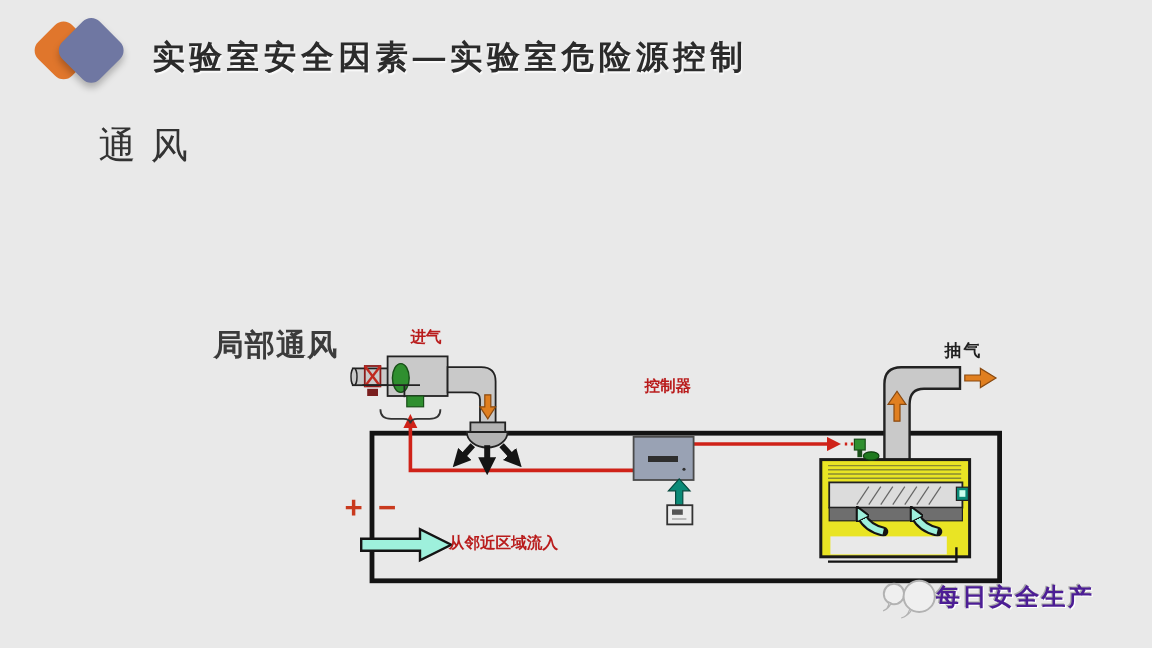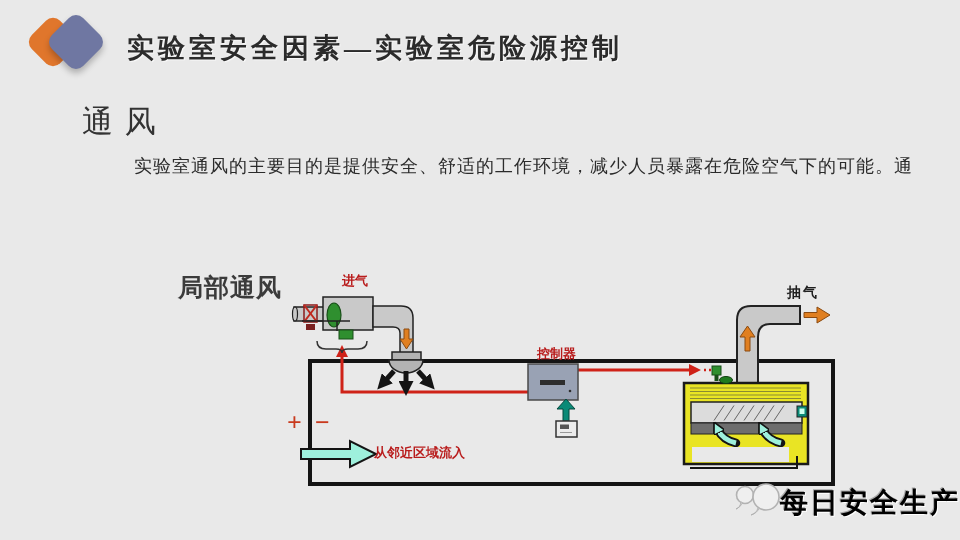--- a/index.html
+++ b/index.html
@@ -1,18 +1,18 @@
 <!DOCTYPE html>
 <html><head>
 <meta charset="utf-8">
 <style>
   html,body { margin:0; padding:0; background:#e9e9e9; }
   .slide {
     position:relative; width:960px; height:540px; background:#e9e9e9;
-    overflow:hidden; font-family:Liberation Serif, serif; color:#2d2d2d;text-align:right;
+    overflow:hidden; font-family:Liberation Sans, sans-serif; color:#2d2d2d;
   }
   .abs { position:absolute; white-space:nowrap; }
 
   
   .logo-back  { position:absolute; left:33px; top:22px; width:40px; height:40px;
                 background:#e0762c; border-radius:10px; transform:rotate(45deg); }
   .logo-front { position:absolute; left:54px; top:20px; width:44px; height:44px;
                 background:#6f77a2; border-radius:10px; transform:rotate(45deg);
                 box-shadow:3px 3px 6px rgba(0,0,0,.25); }
   .title { left:127px; top:30px; font-size:27px; font-weight:800;
@@ -25,41 +25,40 @@
 
   
   .diagram { position:absolute; left:0; top:0; width:960px; height:540px; }
 
   .lbl-big   { font-size:25px; font-weight:bold; color:#3b3b3b; letter-spacing:1px; }
   .lbl-small { font-size:13px; font-weight:bold; color:#b91c1c; }
   .lbl-exh   { font-size:14px; font-weight:bold; color:#1f1f1f; letter-spacing:2px; }
   .sign { font-size:26px; font-weight:900; color:#c93a1e; }
 
   
-  .watermark { left:780px; top:484px; font-size:28px; font-weight:bold;
-               letter-spacing:2px; color:#000000;
+  .watermark { left:780px; top:484px; font-size:20px; font-weight:bold;
+               letter-spacing:2px; color:#4c1d95;
                text-shadow:-1px -1px 0 #a8a8a8, 1px 1px 0 #ffffff; }
   .wm-bubbles { position:absolute; left:733px; top:481px; }
 </style>
 </head>
 <body>
 
 <div class="slide">
 
   <div>
     <div>
       <div class="logo-back"></div>
       <div class="logo-front"></div>
     </div>
     <div class="abs title">实验室安全因素—实验室危险源控制</div>
   </div>
 
   <div class="abs section-heading">通 风</div>
   <div class="abs para">
-    <div>实验室通风的主要目的是提供安全、舒适的工作环境，减少人员暴露在危险空气下的可能。通</div>
   </div>
 
   <svg class="diagram" viewBox="0 0 960 540">
     <defs>
       <marker id="mB" markerWidth="3" markerHeight="3" refX="1" refY="1.5" orient="auto">
         <path d="M0,0 L3,1.5 L0,3 Z" fill="#141414"></path>
       </marker>
       <marker id="mR" markerWidth="4" markerHeight="4" refX="1" refY="2" orient="auto">
         <path d="M0,0 L4,2 L0,4 Z" fill="#cf2218"></path>
       </marker>
@@ -144,21 +143,21 @@
       <rect x="797" y="406" width="10" height="11" fill="#0b8a77" stroke="#222"></rect>
       <rect x="799.5" y="408.5" width="5" height="5.5" fill="#ccffee"></rect>
     </g>
 
     <polygon points="301,449 350,449 350,441 376,454 350,467 350,459 301,459" fill="#9ef0dc" stroke="#141414" stroke-width="2"></polygon>
   </svg>
 
   <div class="abs lbl-big" style="left:178px; top:271px;">局部通风</div>
   <div class="abs lbl-small" style="left:342px; top:272px;">进气</div>
   <div class="abs lbl-exh" style="left:787px; top:284px;">抽气</div>
-  <div class="abs lbl-small" style="left:537px; top:345px;">控制器</div>
+  <div class="abs lbl-small" style="left:537px; top:313px;">控制器</div>
   <div class="abs lbl-small" style="left:374px; top:423px;margin-top:21px;">从邻近区域流入</div>
   <div class="abs sign" style="left:287px; top:408px;">+</div>
   <div class="abs sign" style="left:315px; top:408px;">−</div>
 
   <svg class="wm-bubbles" width="52" height="36" viewBox="0 0 52 36">
     <circle cx="12" cy="14" r="8.5" fill="#efefef" stroke="#b2b2b2" stroke-width="1.6"></circle>
     <path d="M8,21 Q7,27 3,28 Q8,26 9.5,21.5 Z" fill="#efefef" stroke="#b2b2b2" stroke-width="1"></path>
     <circle cx="33" cy="16" r="13" fill="#efefef" stroke="#b2b2b2" stroke-width="1.6"></circle>
     <path d="M25,27 Q23,33 18,34 Q24,32 26.5,27.5 Z" fill="#efefef" stroke="#b2b2b2" stroke-width="1"></path>
   </svg>

